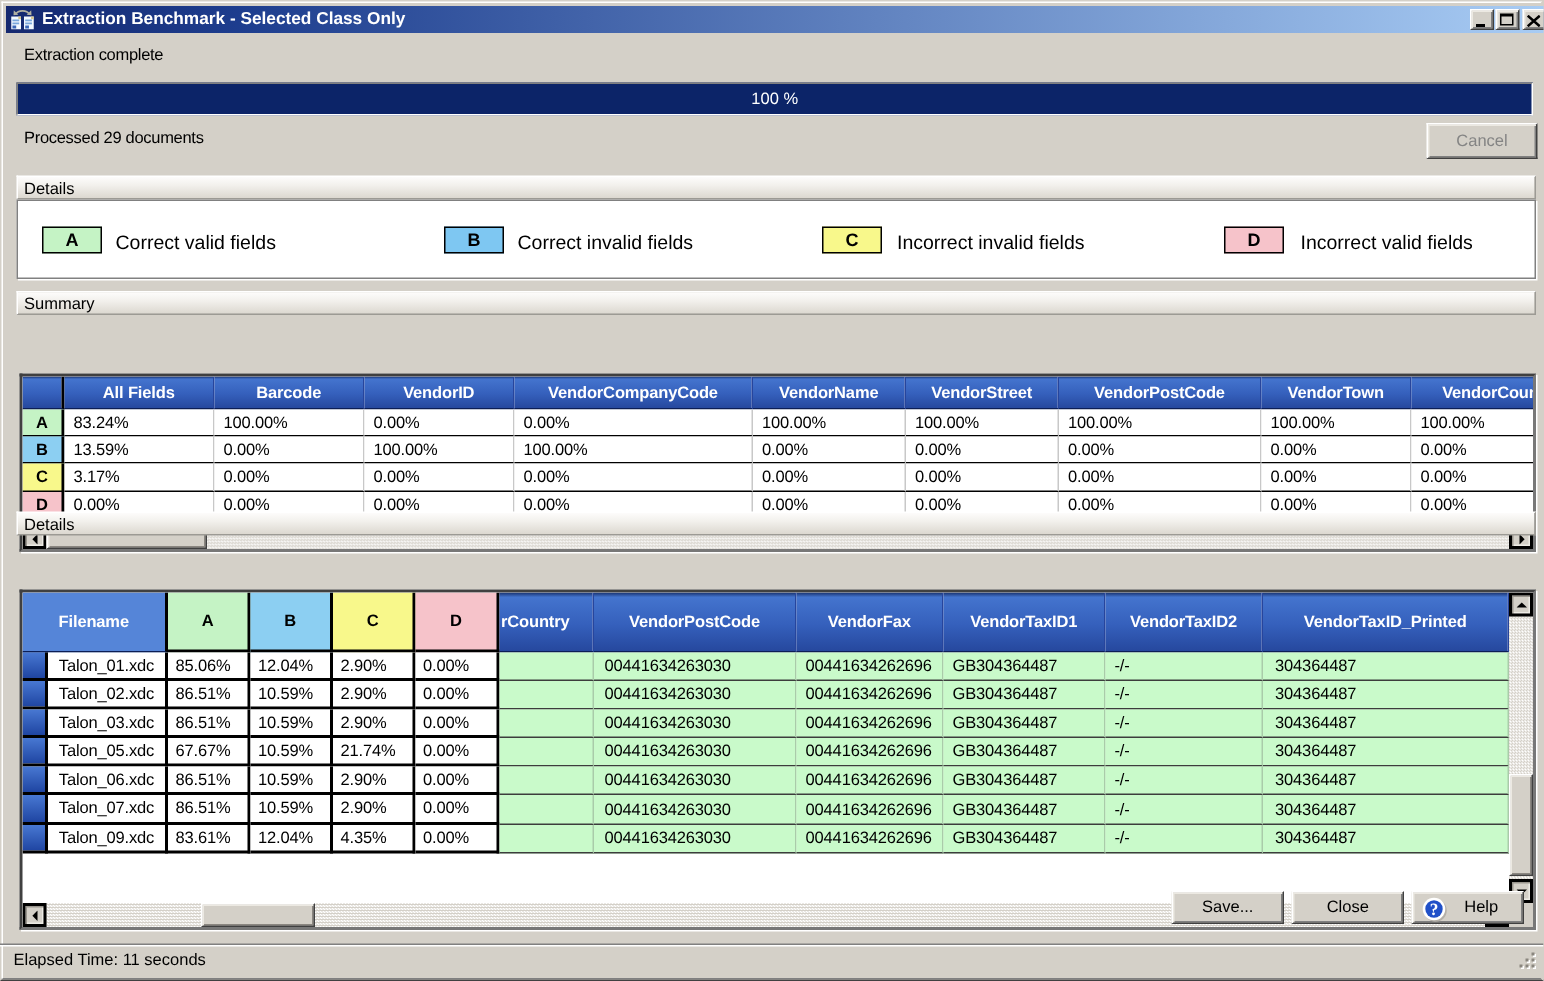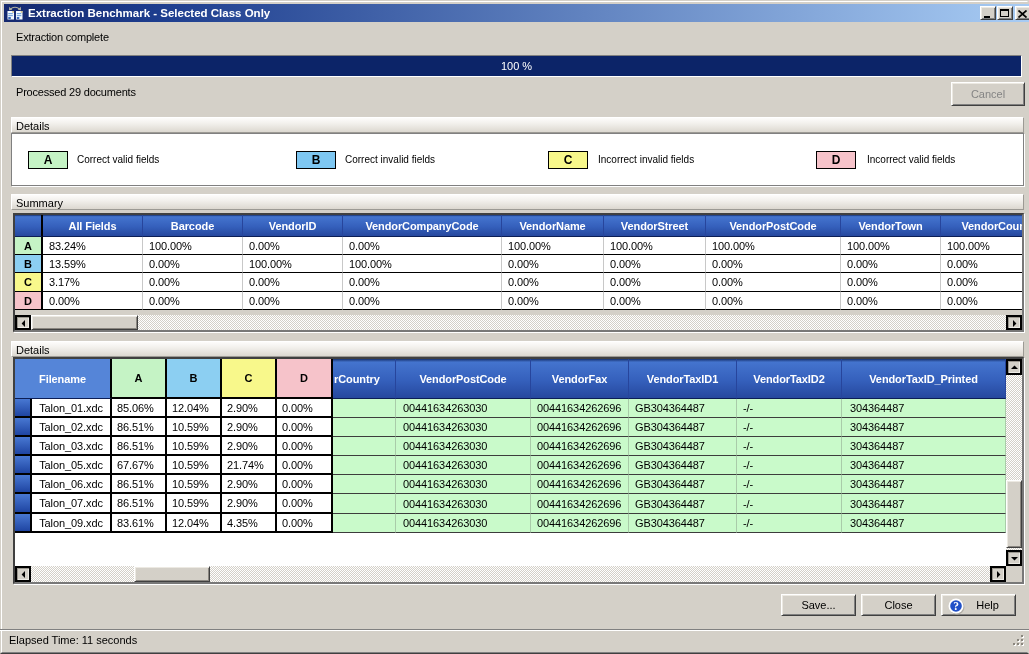--- a/index.html
+++ b/index.html
@@ -27,22 +27,22 @@
 .btn.dis { color:#848484; }
 .strip { left:11px; width:1013px; height:16px;
   background:linear-gradient(180deg,#FDFCFB 0%,#F2F0EC 40%,#DCD8D0 100%);
   border:1px solid; border-color:#FFFFFF #9c9a94 #9c9a94 #FFFFFF;
   font-size:11px; }
 .strip span { position:absolute; left:4px; top:2px; }
 #legendPanel { left:11px; top:133px; width:1013px; height:53px; background:#fff;
   border:1px solid #808080; box-shadow:1px 1px 0 #fff; }
 .lbox { position:absolute; top:17px; width:40px; height:18px; border:1px solid #000;
   font-weight:bold; font-size:12px; text-align:center; line-height:16px; }
-.ltxt { position:absolute; top:20px; font-size:10px; }
-.gridbox { background:#fff; border:2px solid; border-color:#404040 #787878 #787878 #404040; box-shadow:1px 1px 0 #fff; overflow:hidden; }
+.ltxt { position:absolute; top:20px; font-size:13px; }
+.gridbox { background:#fff; border:2px solid; border-color:#404040 #787878 #787878 #404040; box-shadow:1px 1px 0 #fff; overflow:hidden;margin-top:36px; }
 table.grid { border-collapse:separate; border-spacing:0; table-layout:fixed; }
 table.grid td { overflow:hidden; white-space:nowrap; font-size:11px; letter-spacing:-0.1px; }
 .hdr { background:linear-gradient(180deg,#17316e 0%,#4474ce 8%,#3560bc 55%,#26489e 100%);
   color:#fff; font-weight:bold; font-size:13px; text-align:center;
   border-right:1px solid #27459c; border-bottom:1px solid #0c1e55; }
 .corner { border-right:2px solid #000; }
 .rowhdr { font-weight:bold; font-size:12px; text-align:center; border-right:2px solid #000; border-bottom:1px solid #000; }
 .sdata { background:#fff; border-right:1px solid #C8C8C8; border-bottom:1px solid #000; padding-left:6px; }
 .fnhdr { background:#5585D8 !important; background-image:none !important; border-right:2px solid #000; }
 .chdr { color:#000; font-weight:bold; font-size:13px; text-align:center;

